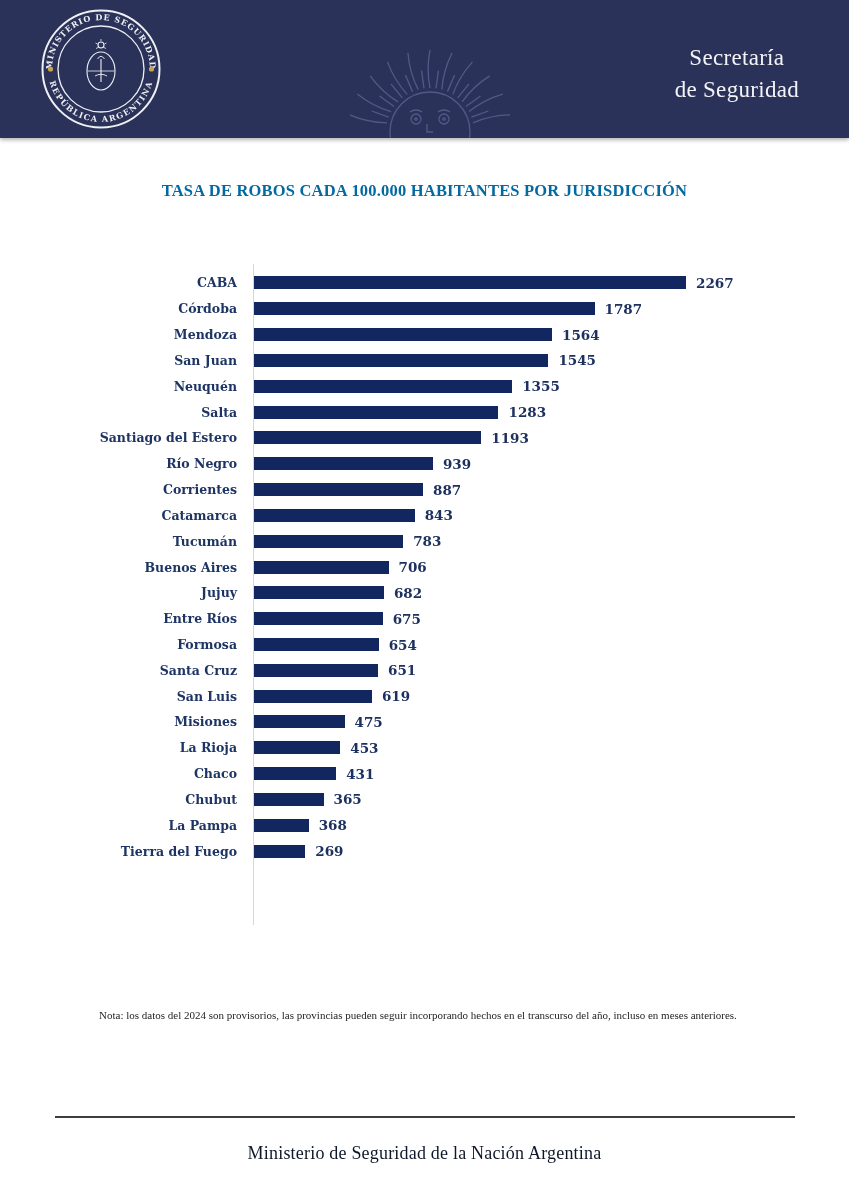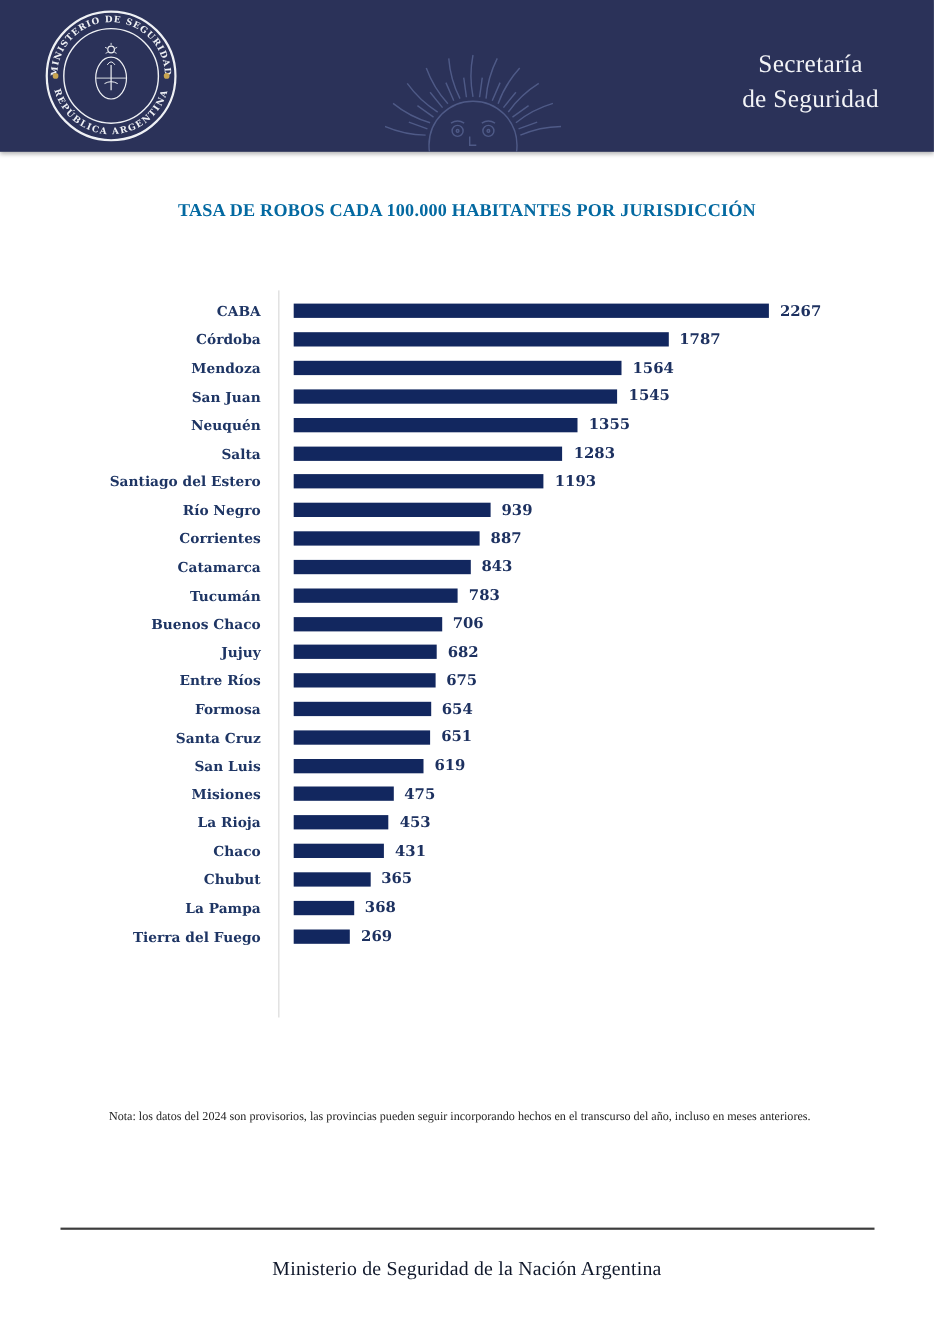--- a/index.html
+++ b/index.html
@@ -29,21 +29,21 @@
   .chart{position:absolute;top:270px;left:0;width:849px;height:650px;}
   .axis{
     position:absolute;left:253px;top:-6px;width:1px;height:661px;
     background:#d6d6d6;
   }
   .row{display:flex;align-items:center;height:25.84px;}
   .rlabel{
     width:237px;text-align:right;font-weight:bold;font-size:12.5px;
     color:#1e3564;font-family:"DejaVu Serif", serif;white-space:nowrap;
   }
-  .barwrap{display:flex;align-items:center;margin-left:30px;}
+  .barwrap{display:flex;align-items:center;margin-left:17px;}
   .bar{height:13px;}
   .rval{
     margin-left:10px;font-weight:bold;font-size:13.5px;color:#1d3160;
     font-family:"DejaVu Serif", serif;
   }
   
   .note{
     position:absolute;top:1007px;left:99px;width:652px;margin:0;
     font-size:11px;line-height:17.5px;color:#242424;text-align:justify;
   }
@@ -211,21 +211,21 @@
           </div>
         </div>
         <div class="row">
           <div class="rlabel">Tucumán</div>
           <div class="barwrap">
             <div class="bar" style="width: 149.209px; background: rgb(18, 39, 95);"></div>
             <div class="rval">783</div>
           </div>
         </div>
         <div class="row">
-          <div class="rlabel">Buenos Chaco</div>
+          <div class="rlabel">Buenos Aires</div>
           <div class="barwrap">
             <div class="bar" style="width: 134.536px; background: rgb(18, 39, 95);"></div>
             <div class="rval">706</div>
           </div>
         </div>
         <div class="row">
           <div class="rlabel">Jujuy</div>
           <div class="barwrap">
             <div class="bar" style="width: 129.962px; background: rgb(18, 39, 95);"></div>
             <div class="rval">682</div>

